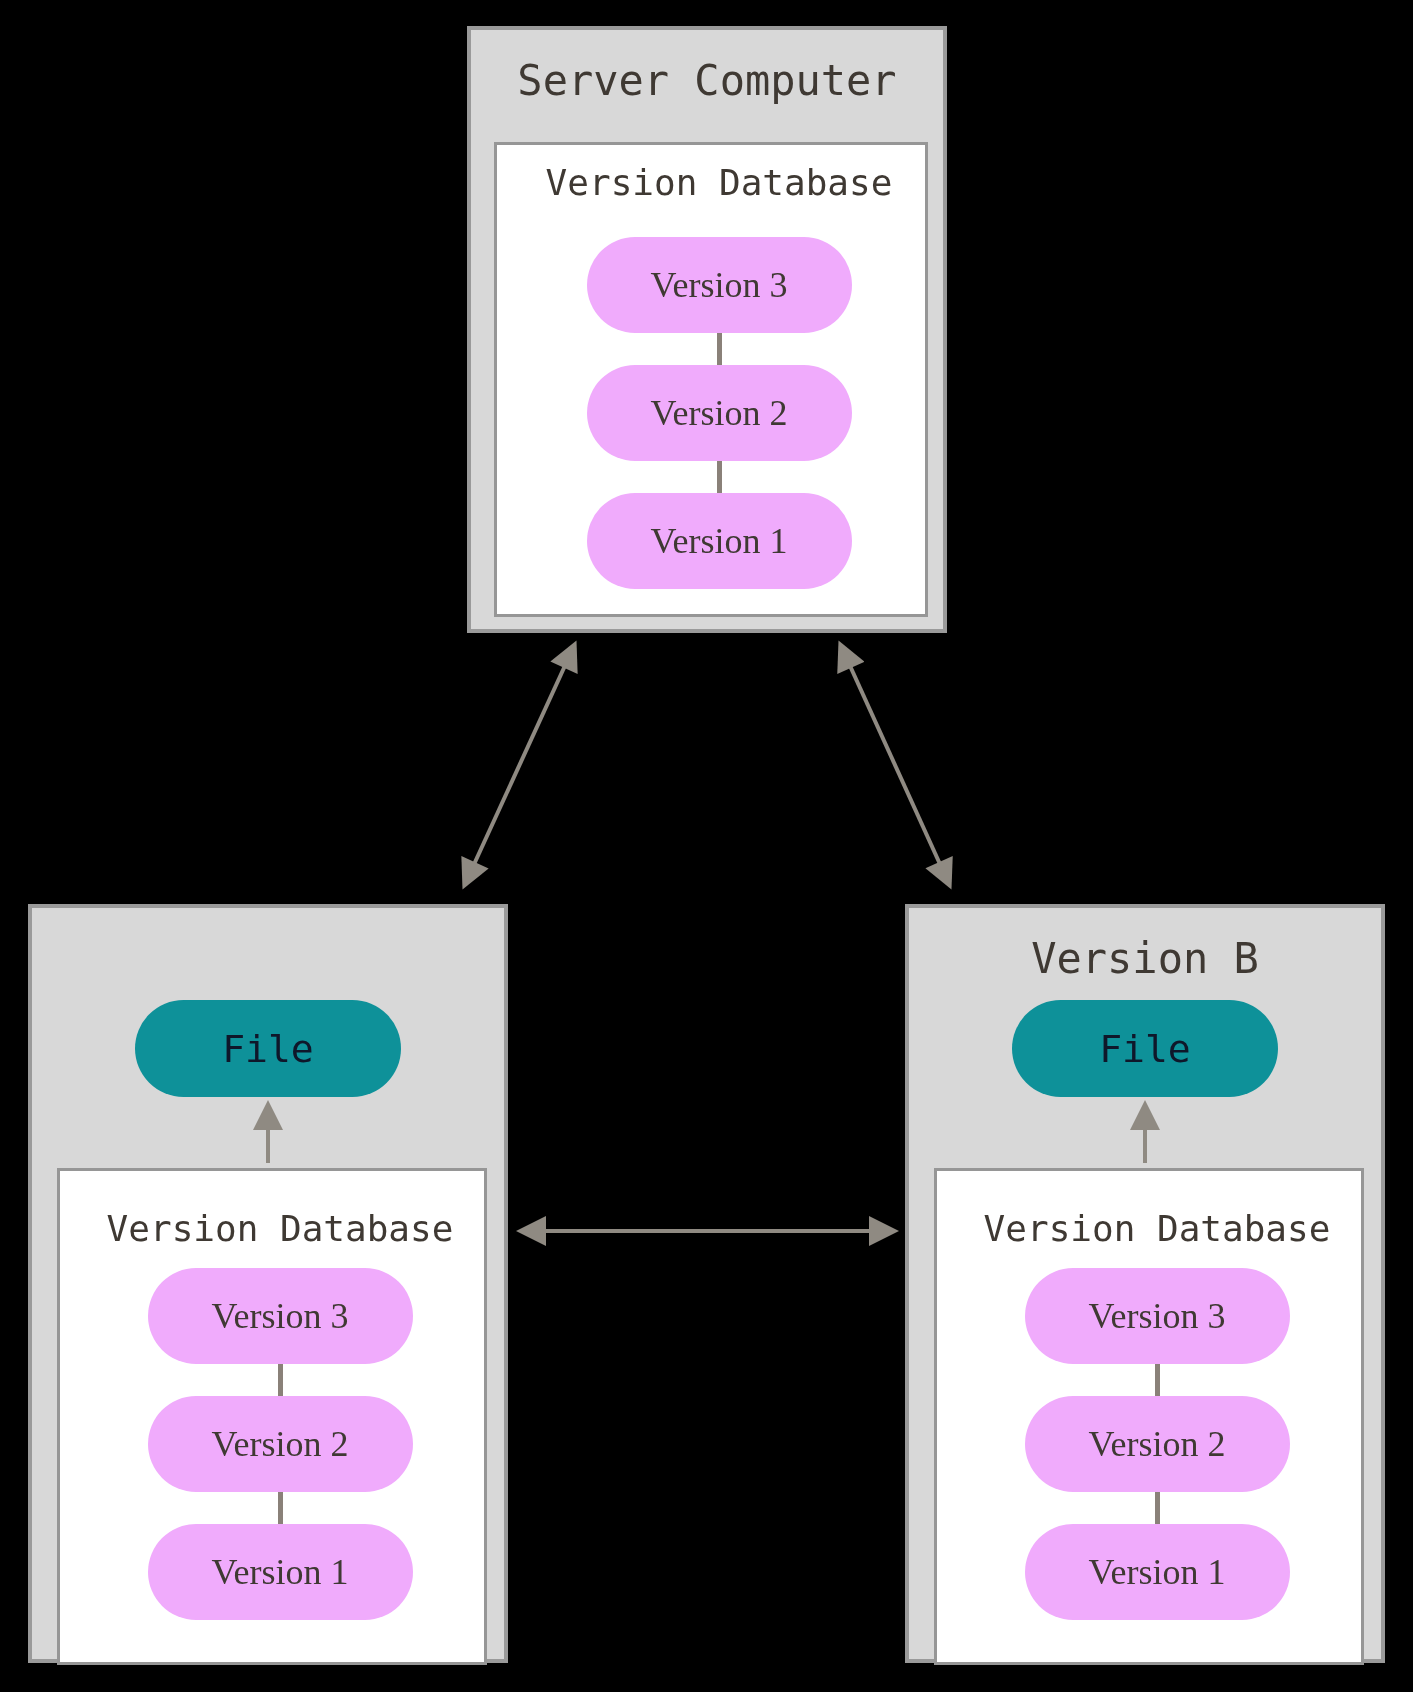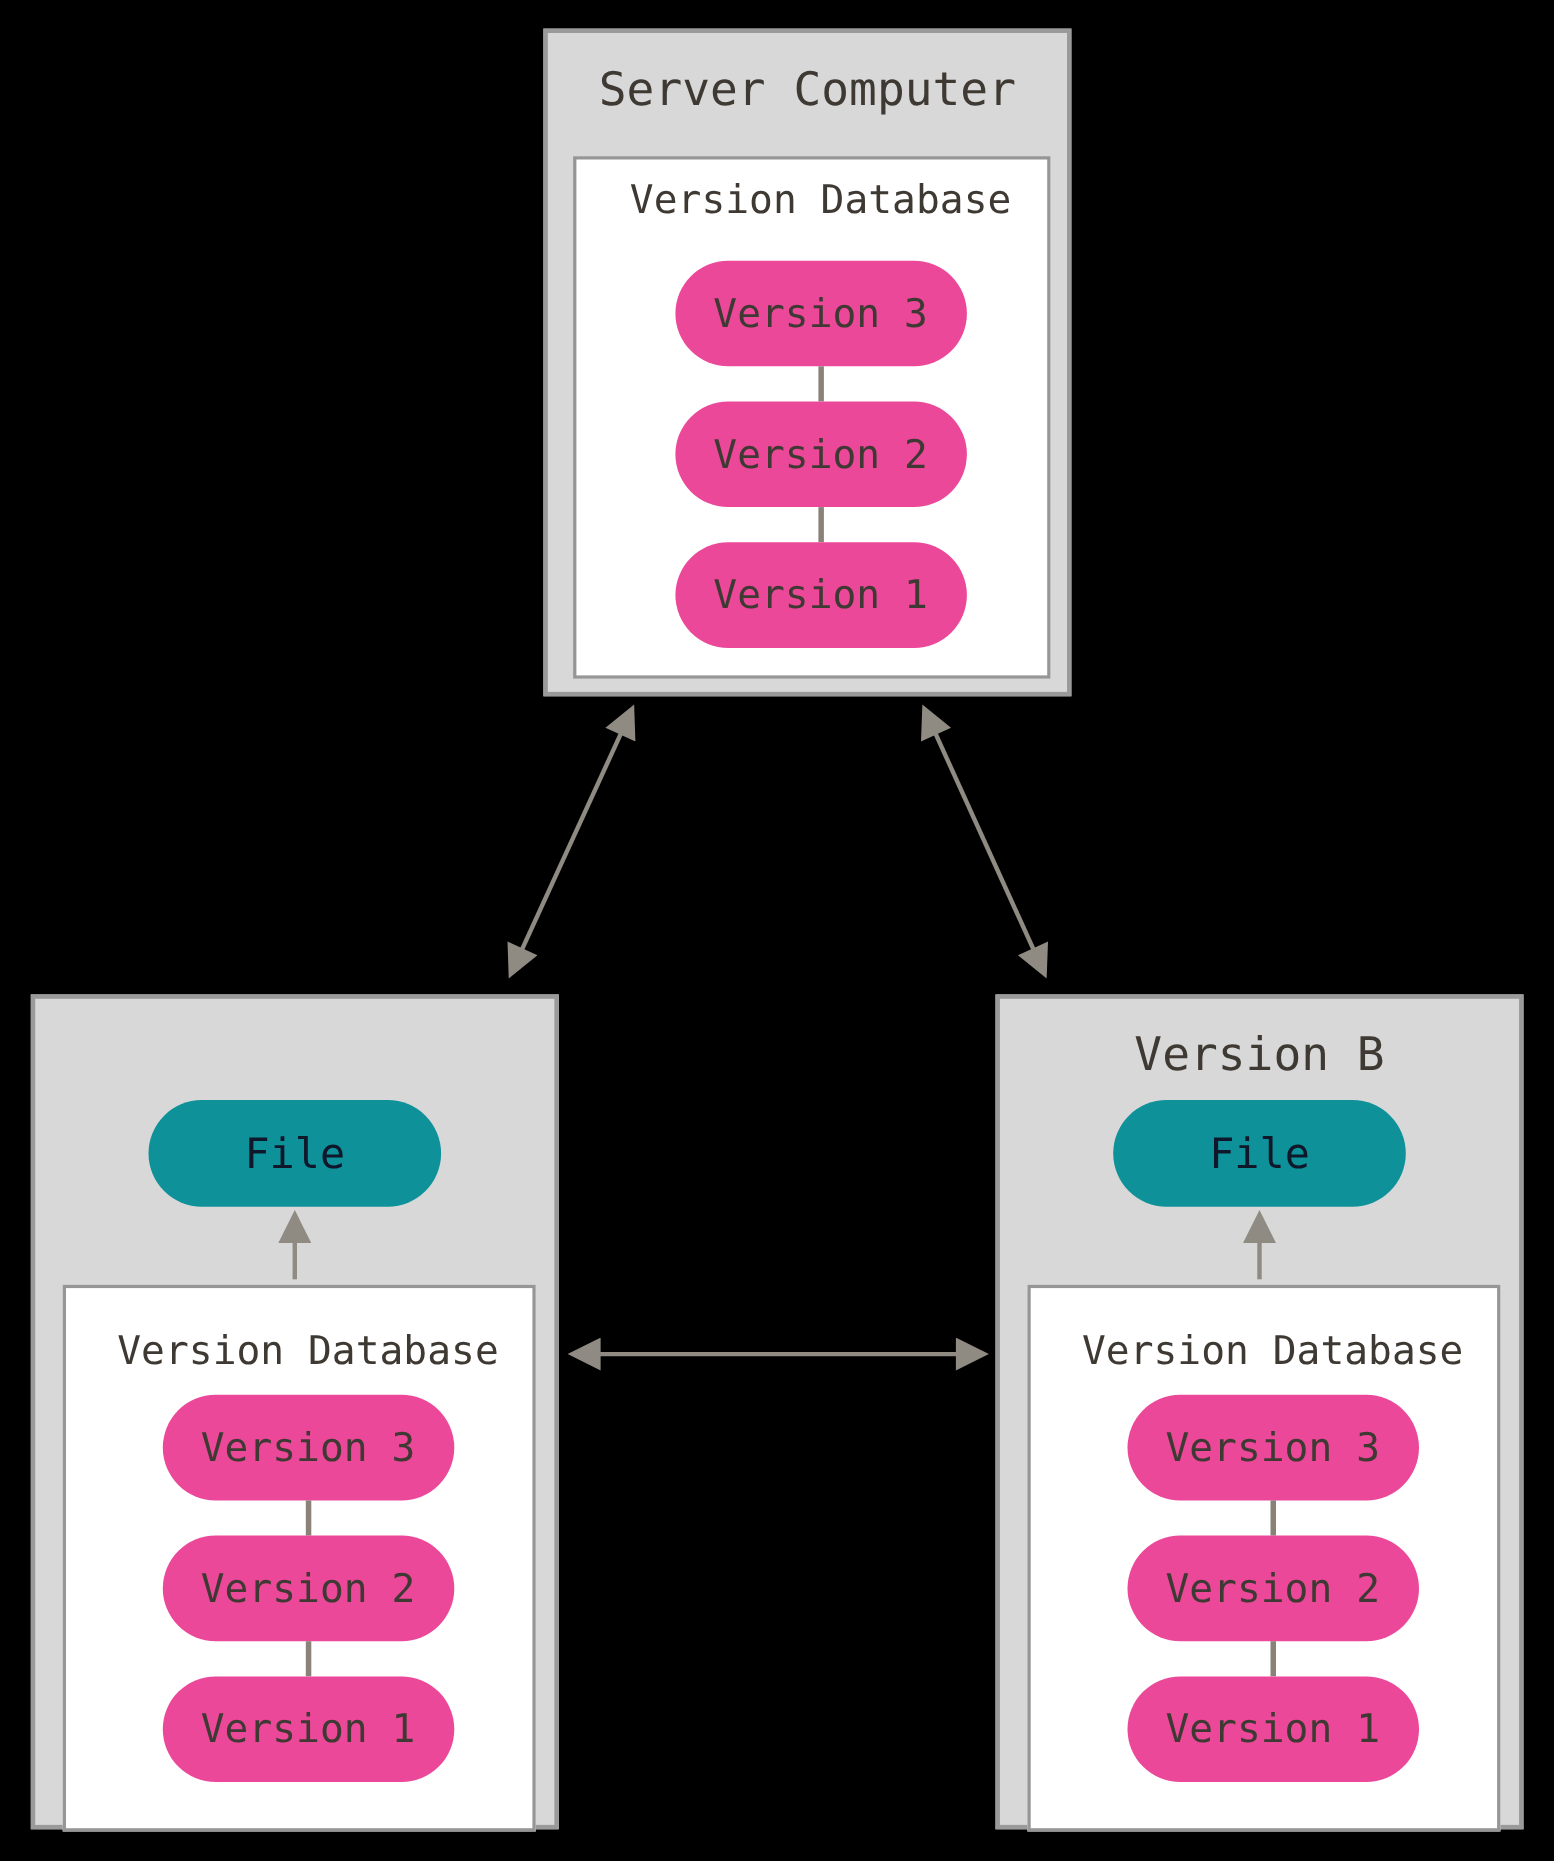--- a/index.html
+++ b/index.html
@@ -24,21 +24,21 @@
     pointer-events: none;
     z-index: 5;
   }
   .box {
     position: absolute;
     background: #d8d8d8;
     border: 4px solid #9a9a9a;
     box-sizing: border-box;
     z-index: 1;
   }
-  .box-server   { left: 494px; top: 26px;  width: 480px; height: 607px; }
+  .box-server   { left: 467px; top: 26px;  width: 480px; height: 607px; }
   .box-client-a { left: 28px;  top: 904px; width: 480px; height: 759px; }
   .box-client-b { left: 905px; top: 904px; width: 480px; height: 759px; }
 
   .box-title {
     position: absolute;
     top: 30px; left: 0; right: 0;
     text-align: center;
     font-size: 42px;
     line-height: 1.0;
     white-space: pre;
@@ -75,26 +75,27 @@
     margin-top: var(--label-mt);
     font-size: 36px;
     line-height: 1.0;
     white-space: pre;
   }
   .pill {
     flex: none;
     width: 265px;
     height: 96px;
     border-radius: 48px;
-    background: #ec4899;
+    background: #f0abfc;
     font-size: 36px;
     display: flex;
     align-items: center;
     justify-content: center;
     white-space: pre;
+    font-family: Liberation Serif, serif;
   }
   .pill.first { margin-top: var(--pill-mt); }
   .vline {
     flex: none;
     width: 5px;
     height: 32px;
     background: #8a8179;
   }
 </style>
 </head>

